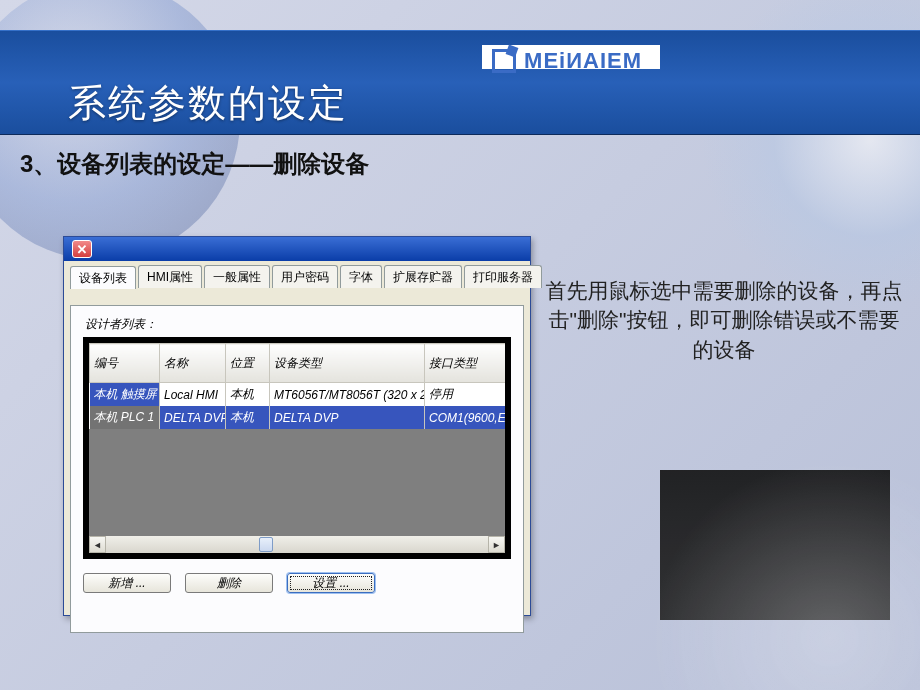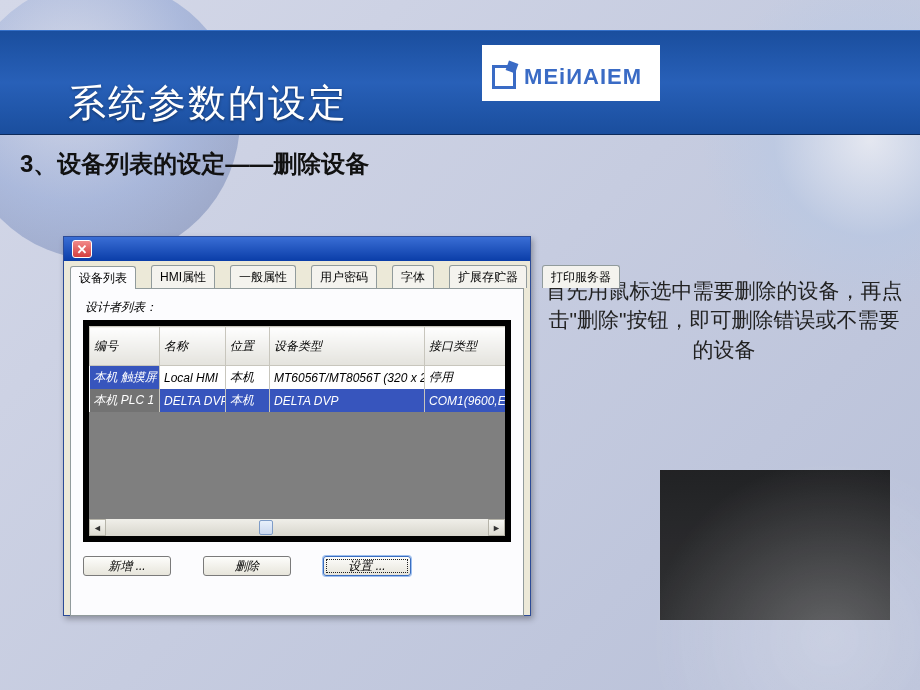--- a/index.html
+++ b/index.html
@@ -15,21 +15,21 @@
       background: linear-gradient(180deg, #1a4e9e 0%, #2860b8 50%, #1a4e9e 100%);
       border-top:1px solid #3570c8; border-bottom:1px solid #0d2a5a;
     }
     .globe-deco {
       position:absolute; left:-40px; top:-20px; width:280px; height:280px;
       border-radius:50%;
       background: radial-gradient(circle at 40% 35%, rgba(255,255,255,0.25), rgba(30,80,180,0.6) 50%, rgba(10,30,90,0.8));
       opacity:0.35; pointer-events:none;
     }
     .logo-box {
-      position:absolute; right:260px; top:45px; height:56px;
+      position:absolute; right:260px; top:45px; height:24px;
       background:#fff; display:flex; align-items:center; padding:12px 18px 4px 10px;
     }
     .logo-ico {
       width:24px; height:24px; border:3px solid #3a6bc5; position:relative; margin-right:8px;
     }
     .logo-ico::after{ content:''; position:absolute; top:-6px; right:-4px; width:10px; height:10px;
       background:#3a6bc5; transform:rotate(20deg); }
     .logo-text { font-size:22px; font-weight:bold; color:#3a6bc5; letter-spacing:1px;}
     .slide-title {
       position:absolute; left:68px; top:78px; color:#fff;
@@ -73,21 +73,21 @@
       color:#fff; display:flex; align-items:center; padding:0 4px 0 8px;
       font-size:12px;
     }
     .win-title-text{flex:1;}
     .close-btn{
       width:20px; height:18px; background:linear-gradient(180deg,#f28a8a,#d43f3f);
       border:1px solid #fff; border-radius:3px; color:#fff; font-size:13px;
       display:flex; align-items:center; justify-content:center; line-height:1;
       font-weight:bold; cursor:pointer;
     }
-    .tabs { display:flex; padding:4px 6px 0 6px; gap:16px; font-size:12px;}
+    .tabs { display:flex; padding:4px 6px 17px 6px; gap:3px; font-size:12px;}
     .tab {
       padding:3px 8px 2px; border:1px solid #919b9c; border-bottom:none;
       background:#f4f3ee; border-radius:3px 3px 0 0; margin-right:-1px;
       cursor:pointer; position:relative; white-space:nowrap;
     }
     .tab.active { background:#fcfcfe; z-index:2; top:1px;}
     .panel{
       margin:0 6px 6px 6px; border:1px solid #919b9c; background:#fcfcfe;
       height:328px; padding:6px 12px; position:relative;font-style:italic;
     }
@@ -109,21 +109,21 @@
       display:flex;
     }
     .sc-btn{
       width:17px; height:17px; background:linear-gradient(180deg,#f7f7f3,#dedcd2);
       border:1px solid #b6b4a9; display:flex; align-items:center; justify-content:center;
       font-size:9px; color:#333; cursor:pointer;
     }
     .sc-track{flex:1; position:relative;}
     .sc-thumb{position:absolute; left:40%; top:1px; width:14px; height:15px;
       background:linear-gradient(180deg,#e8f0fb,#cbd8ef); border:1px solid #7e9cc7; border-radius:2px;}
-    .btn-row{display:flex; gap:32px; margin-top:14px;align-items:flex-end;}
+    .btn-row{display:flex; gap:14px; margin-top:14px;align-items:flex-end;}
     .win-btn{
       width:88px; height:20px; border:1px solid #7a7a7a; border-radius:3px;
       background:linear-gradient(180deg,#fdfdfb,#e7e5db);
       font-size:12px; cursor:pointer; display:flex; align-items:center; justify-content:center;
     }
     .win-btn.focused{ outline:1px dotted #222; outline-offset:-4px; border-color:#3b6ec0;
       box-shadow:0 0 0 1px #9ec0f0;}
     .note-label{ margin-top:12px;}
   </style>
 </head>

